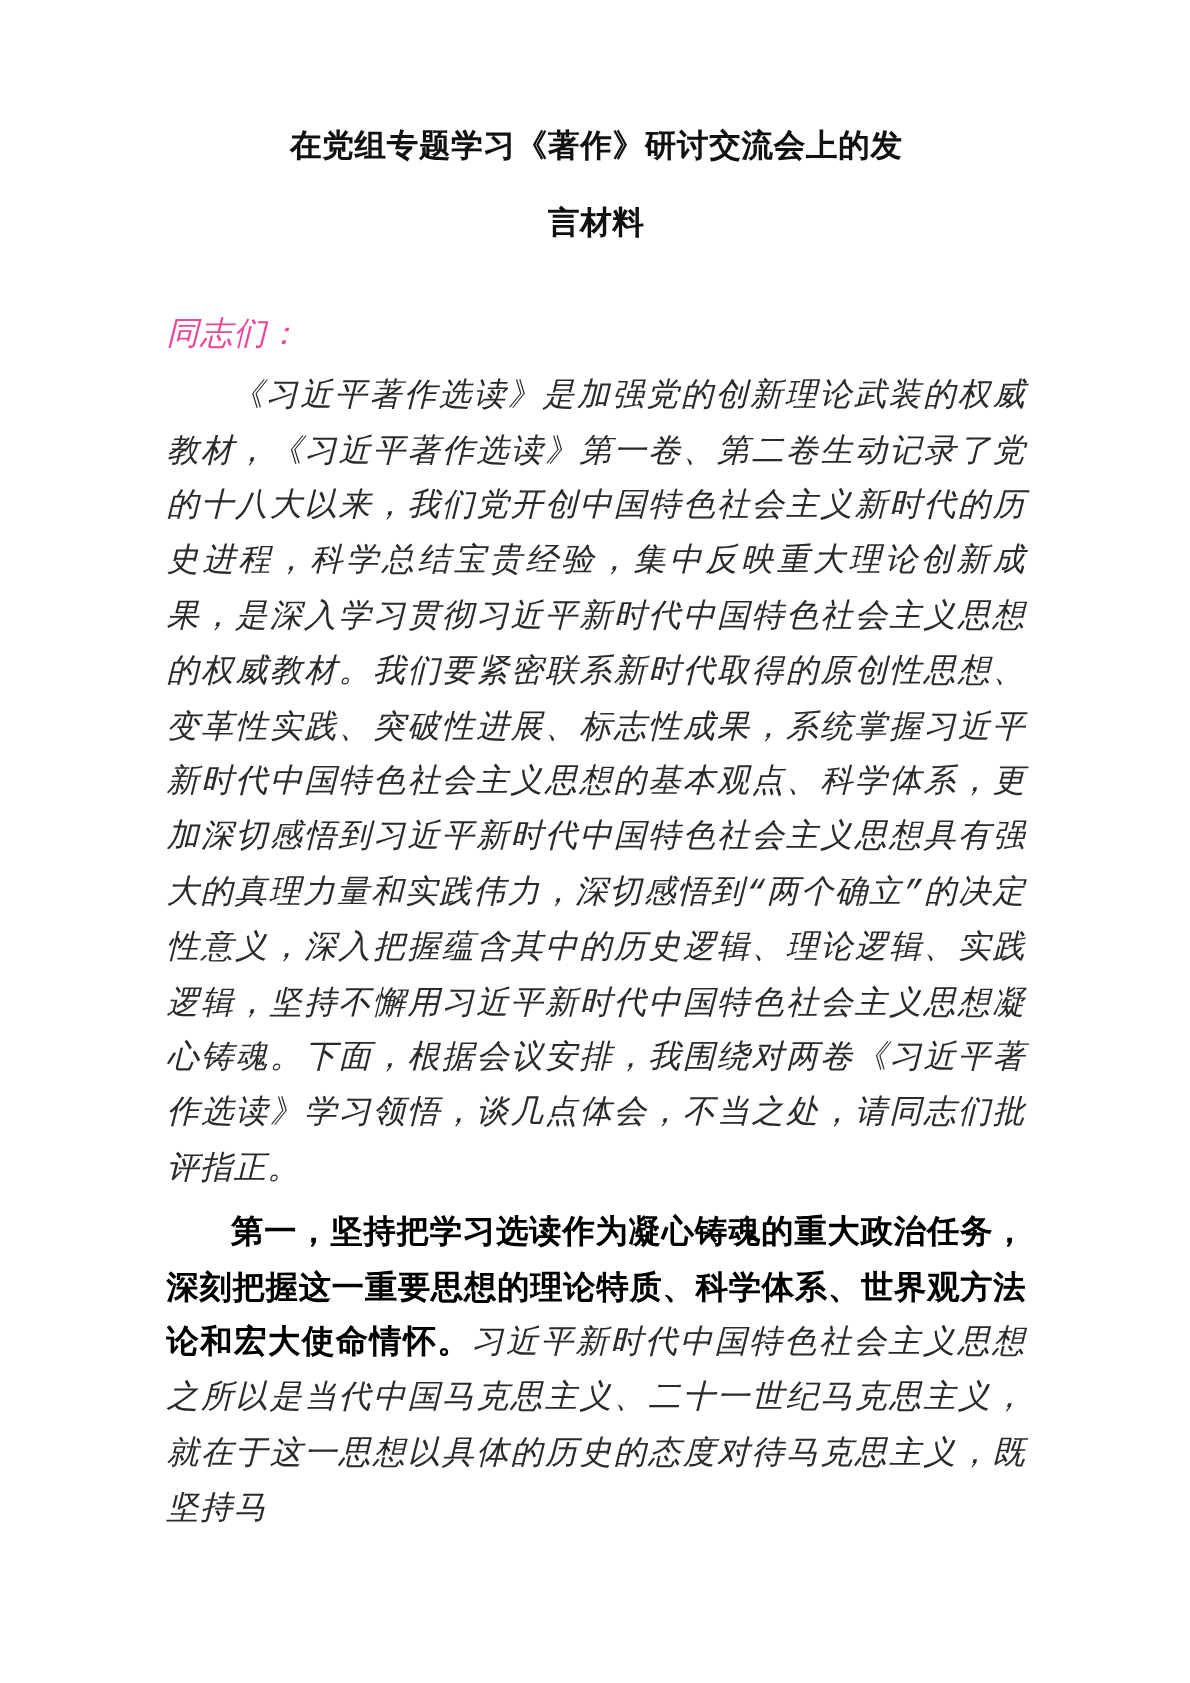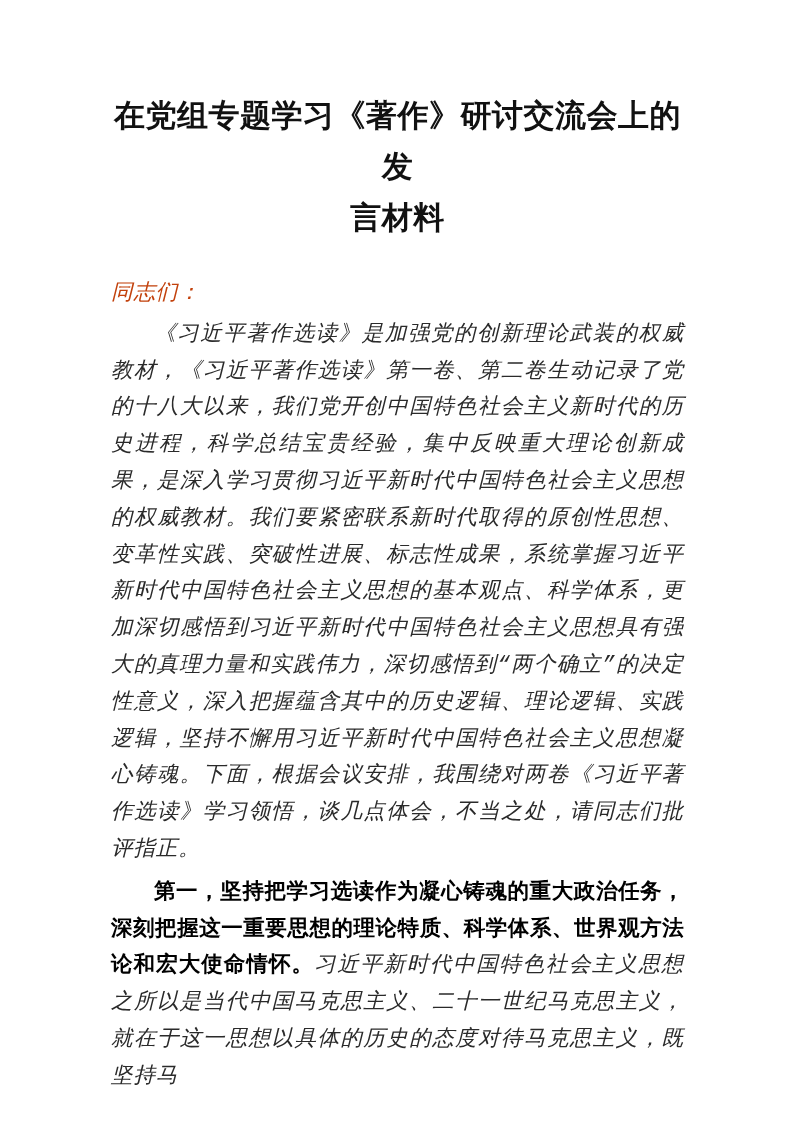--- a/index.html
+++ b/index.html
@@ -25,24 +25,24 @@
 
   .doc-body {
     position: absolute;
     left: 111px;
     top: 0;
     width: 573px;
   }
 
   
   .doc-title {
-    margin: 1px;
-    padding-top: 89px;
+    margin: 16px;
+    padding-top: 56px;
     font-family: "Liberation Serif", "DejaVu Serif", serif;
-    font-size: 31px;
+    font-size: 21px;
     line-height: 51px;
     font-weight: 600;
     text-align: center;
     letter-spacing: 0.5px;
     color: #111111;
     text-rendering: optimizeLegibility;
   }
 
   
   .para {
@@ -94,21 +94,21 @@
 <body>
 
 <div class="page" style="background: rgb(255, 255, 255);">
   <div class="doc-body">
 
     <h1 class="doc-title" style="color: rgb(17, 17, 17);">
       <span>在党组专题学习《著作》研讨交流会上的发</span>
       <br><span>言材料</span>
     </h1>
 
-    <p class="para salutation" style="color: #c2410c;">同志们：</p>
+    <p class="para salutation" style="color: #ec4899;">同志们：</p>
 
     <p class="para indent lead" style="color: rgb(42, 42, 42);">《习近平著作选读》是加强党的创新理论武装的权威教材，《习近平著作选读》第一卷、第二卷生动记录了党的十八大以来，我们党开创中国特色社会主义新时代的历史进程，科学总结宝贵经验，集中反映重大理论创新成果，是深入学习贯彻习近平新时代中国特色社会主义思想的权威教材。我们要紧密联系新时代取得的原创性思想、变革性实践、突破性进展、标志性成果，系统掌握习近平新时代中国特色社会主义思想的基本观点、科学体系，更加深切感悟到习近平新时代中国特色社会主义思想具有强大的真理力量和实践伟力，深切感悟到“两个确立”的决定性意义，深入把握蕴含其中的历史逻辑、理论逻辑、实践逻辑，坚持不懈用习近平新时代中国特色社会主义思想凝心铸魂。下面，根据会议安排，我围绕对两卷《习近平著作选读》学习领悟，谈几点体会，不当之处，请同志们批评指正。</p>
 
     <p class="para indent section" style="color: rgb(42, 42, 42);">
       <span class="strong-run" style="color: rgb(0, 0, 0);">第一，坚持把学习选读作为凝心铸魂的重大政治任务，深刻把握这一重要思想的理论特质、科学体系、世界观方法论和宏大使命情怀。</span><span class="normal-run">习近平新时代中国特色社会主义思想之所以是当代中国马克思主义、二十一世纪马克思主义，就在于这一思想以具体的历史的态度对待马克思主义，既坚持马</span>
     </p>
 
   </div>
 </div>
 

